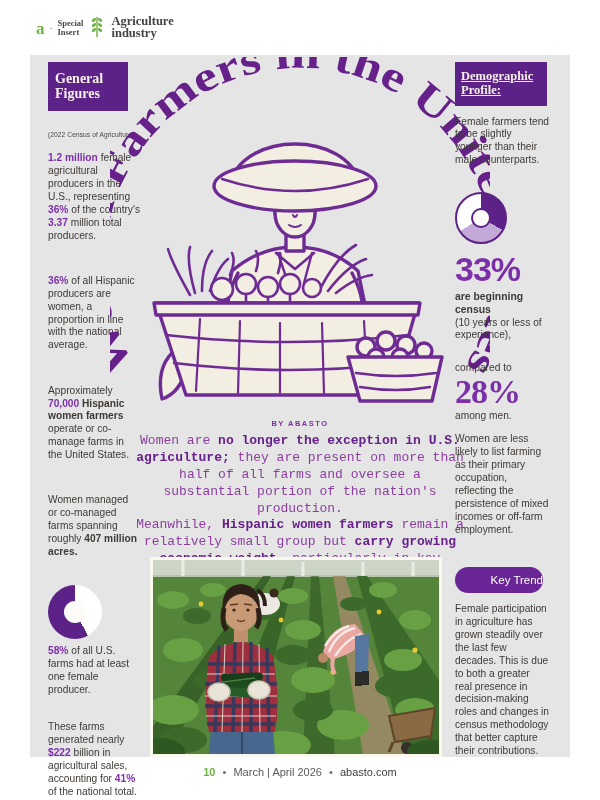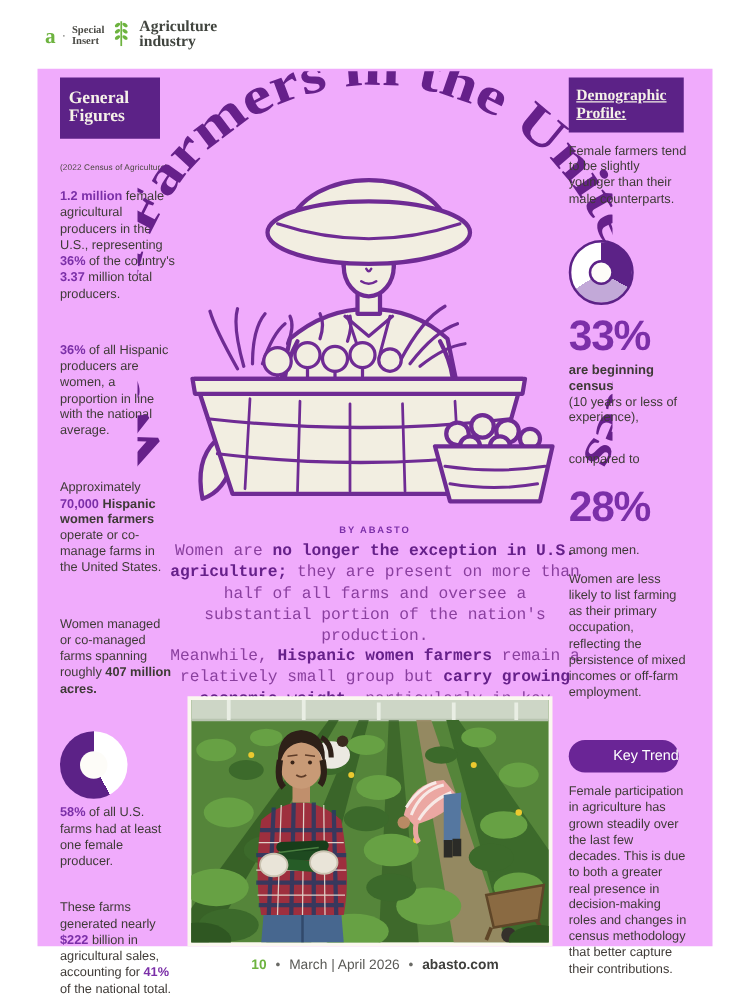--- a/index.html
+++ b/index.html
@@ -8,21 +8,21 @@
     font-family:"Liberation Sans",sans-serif;color:#3e3a36;overflow:hidden;
   }
   
   .masthead{position:absolute;left:36px;top:12px;height:32px;display:flex;align-items:center;gap:4px;}
   .logo-a{font-family:"Liberation Serif",serif;font-weight:bold;color:#6db33f;font-size:17px;line-height:1;}
   .logo-dot{font-size:9px;color:#4a4a45;margin:0 1px;}
   .logo-stack{display:flex;flex-direction:column;font-size:8.5px;line-height:1.05;color:#4a4a45;font-family:"Liberation Serif",serif;font-weight:bold;}
   .wheat{margin:0 3px;}
   .brand-stack{display:flex;flex-direction:column;font-family:"Liberation Serif",serif;font-weight:bold;font-size:12.5px;line-height:.95;color:#41453f;}
   
-  .content{position:absolute;left:30px;top:55px;width:540px;height:702px;background:#f0abfc;}
+  .content{position:absolute;left:30px;top:55px;width:540px;height:702px;background:#e5e5e5;}
   .pbox{background:#5c2287;color:#f5f1e8;font-family:"Liberation Serif",serif;font-weight:bold;}
   .col{position:absolute;display:flex;flex-direction:column;}
   .col-left{left:18px;top:7px;width:92px;}
   .col-right{left:425px;top:7px;width:94px;}
   .pbox-left{width:66px;padding:9px 7px;font-size:14px;line-height:1.1;}
   .pbox-right{width:80px;padding:8px 6px;font-size:12.5px;line-height:1.1;text-decoration:underline;}
   .source-note{font-size:6.6px;color:#4a463f;margin-top:20px;letter-spacing:.1px;}
   .smallpara{font-size:10.2px;line-height:1.27;margin-top:14px;}
   .smallpara.gap{margin-top:22px;}
   .seg-plain{color:#3e3a36;}
@@ -32,37 +32,37 @@
   .donut{border-radius:50%;position:relative;}
   .donut .hole{position:absolute;border-radius:50%;background:#fdfcf8;}
   .donut-left{width:54px;height:54px;margin-top:16px;}
   .donut-left .hole{left:16px;top:16px;width:22px;height:22px;}
   .donut-right{width:52px;height:52px;margin-top:14px;border:2px solid #5c2287;box-sizing:border-box;}
   .donut-right .hole{left:14px;top:14px;width:20px;height:20px;border:2px solid #5c2287;box-sizing:border-box;}
   .bignum{font-size:34px;font-weight:bold;color:#7b2fa8;letter-spacing:-1px;line-height:1;margin-top:8px;}
   .statlabel{font-size:10.4px;font-weight:bold;margin-top:4px;line-height:1.25;}
   .statnote{font-size:10.2px;line-height:1.25;margin-top:1px;}
   .statpre{font-size:10.2px;margin-top:20px;}
-  .statpost{font-size:10.2px;margin-top:12px;}
+  .statpost{font-size:10.2px;margin-top:1px;}
   .pill{background:#6a2596;color:#fff;font-weight:normal;font-size:11.5px;text-align:right;
         border-radius:15px;padding:7px 0;width:88px;margin-top:20px;}
   
   .arc-art{position:absolute;left:80px;top:2px;width:380px;height:360px;}
   .byline{position:absolute;left:110px;top:364px;width:320px;text-align:center;
           font-size:7.5px;font-weight:bold;letter-spacing:1.5px;color:#7b2fa8;}
   .center-para{position:absolute;left:104px;top:378px;width:332px;text-align:center;
           font-family:Liberation Mono, monospace;font-size:13px;line-height:1.3;}
   .center-para p{margin:0;}
   .center-para .seg-plain{color:#8a3f9f;}
   .center-para .seg-bold{color:#66208a;font-weight:bold;}
   .photo-frame{position:absolute;left:120px;top:502px;width:292px;height:200px;background:#fbf8ef;padding:3px;box-sizing:border-box;}
   
   .footer{position:absolute;left:0;top:766px;width:600px;text-align:center;font-size:11px;color:#5a5a56;}
   .footer .pnum{color:#6db33f;font-weight:bold;}
-  .footer .site{color:#3f3f3c;font-weight:bold;}
+  .footer .site{color:#3f3f3c;font-weight:normal;}
   .footer .sep{margin:0 4px;color:#6a6a66;}
 </style>
 </head>
 <body>
 
 <div class="masthead">
   <span class="logo-a">a</span>
   <span class="logo-dot">·</span>
   <span class="logo-stack">
     <span>Special</span>
@@ -301,21 +301,21 @@
     <div class="donut donut-right" style="background: conic-gradient(rgb(92, 34, 135) 0%, rgb(92, 34, 135) 33%, rgb(194, 169, 216) 33%, rgb(194, 169, 216) 66%, rgb(255, 255, 255) 66%, rgb(255, 255, 255) 100%);">
       <div class="hole"></div>
     </div>
     <div class="bignum">33%</div>
     <div class="statlabel">
       <div>are beginning</div>
       <div>census</div>
     </div>
     <div class="statnote">(10 years or less of experience),</div>
     <div class="statpre">compared to</div>
-    <div class="bignum" style="margin-top:16px;">28%</div>
+    <div class="bignum" style="margin-top:2px;font-family:Liberation Serif, serif;">28%</div>
     <div class="statpost">among men.</div>
     <p class="smallpara" style="margin-top:12px;">Women are less likely to list farming as their primary occupation, reflecting the persistence of mixed incomes or off-farm employment.</p>
     <div class="pill">Key Trend</div>
     <p class="smallpara" style="margin-top:10px;">Female participation in agriculture has grown steadily over the last few decades. This is due to both a greater real presence in decision-making roles and changes in census methodology that better capture their contributions.</p>
   </aside>
 
 </div>
 
 <div class="footer">
   <span class="pnum">10</span>

